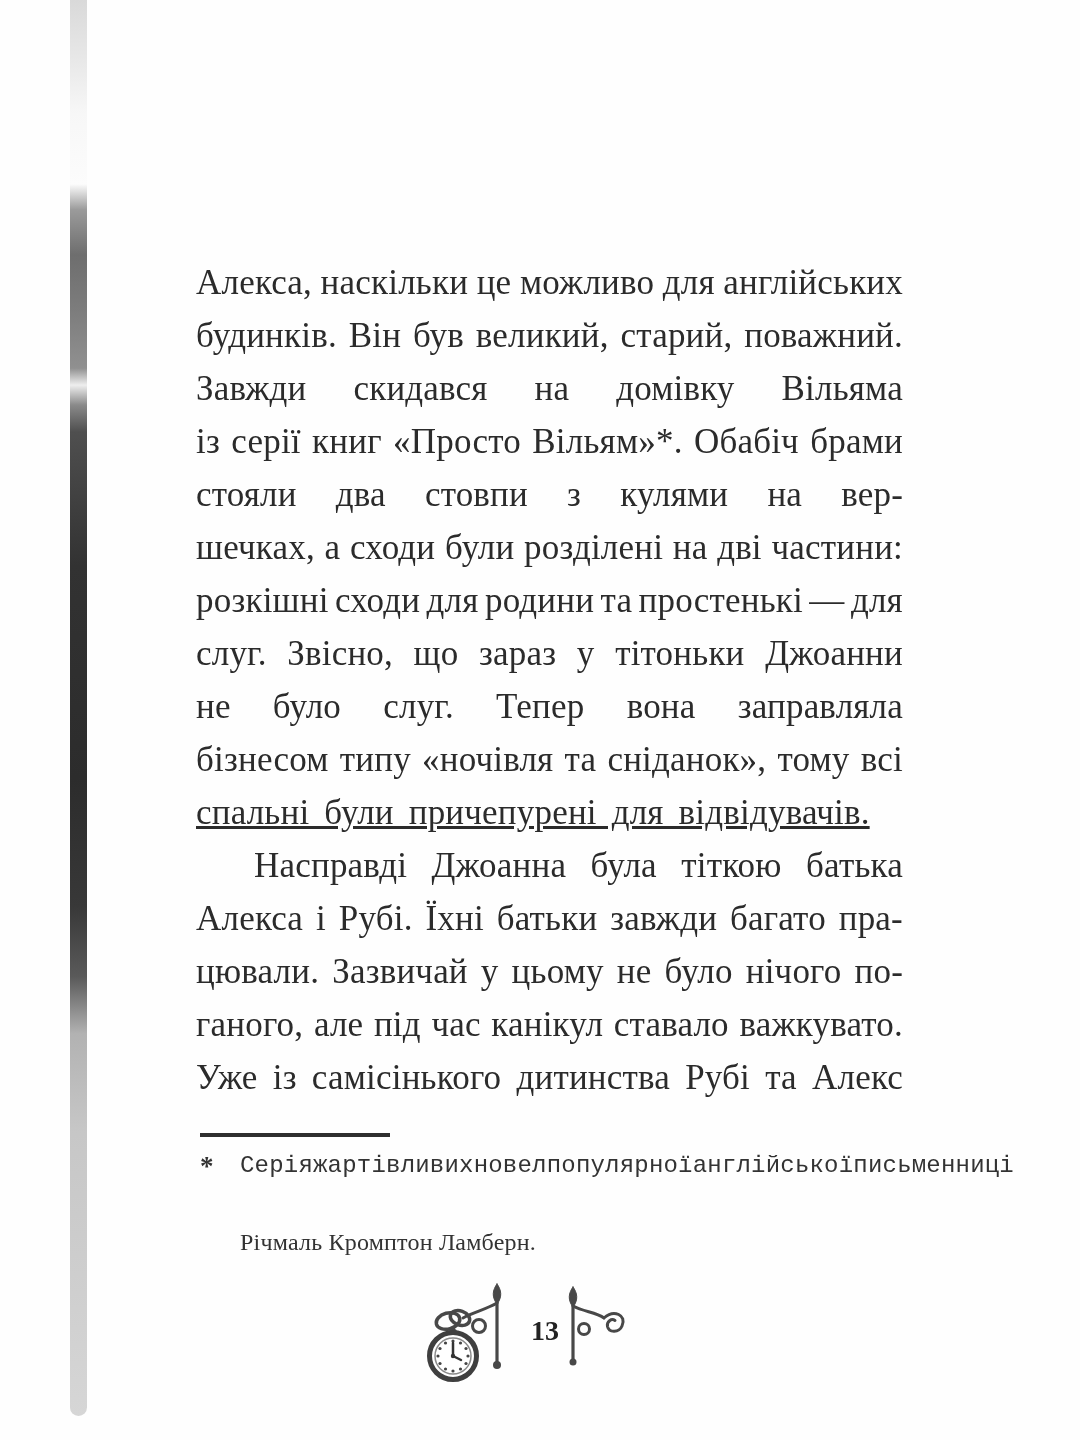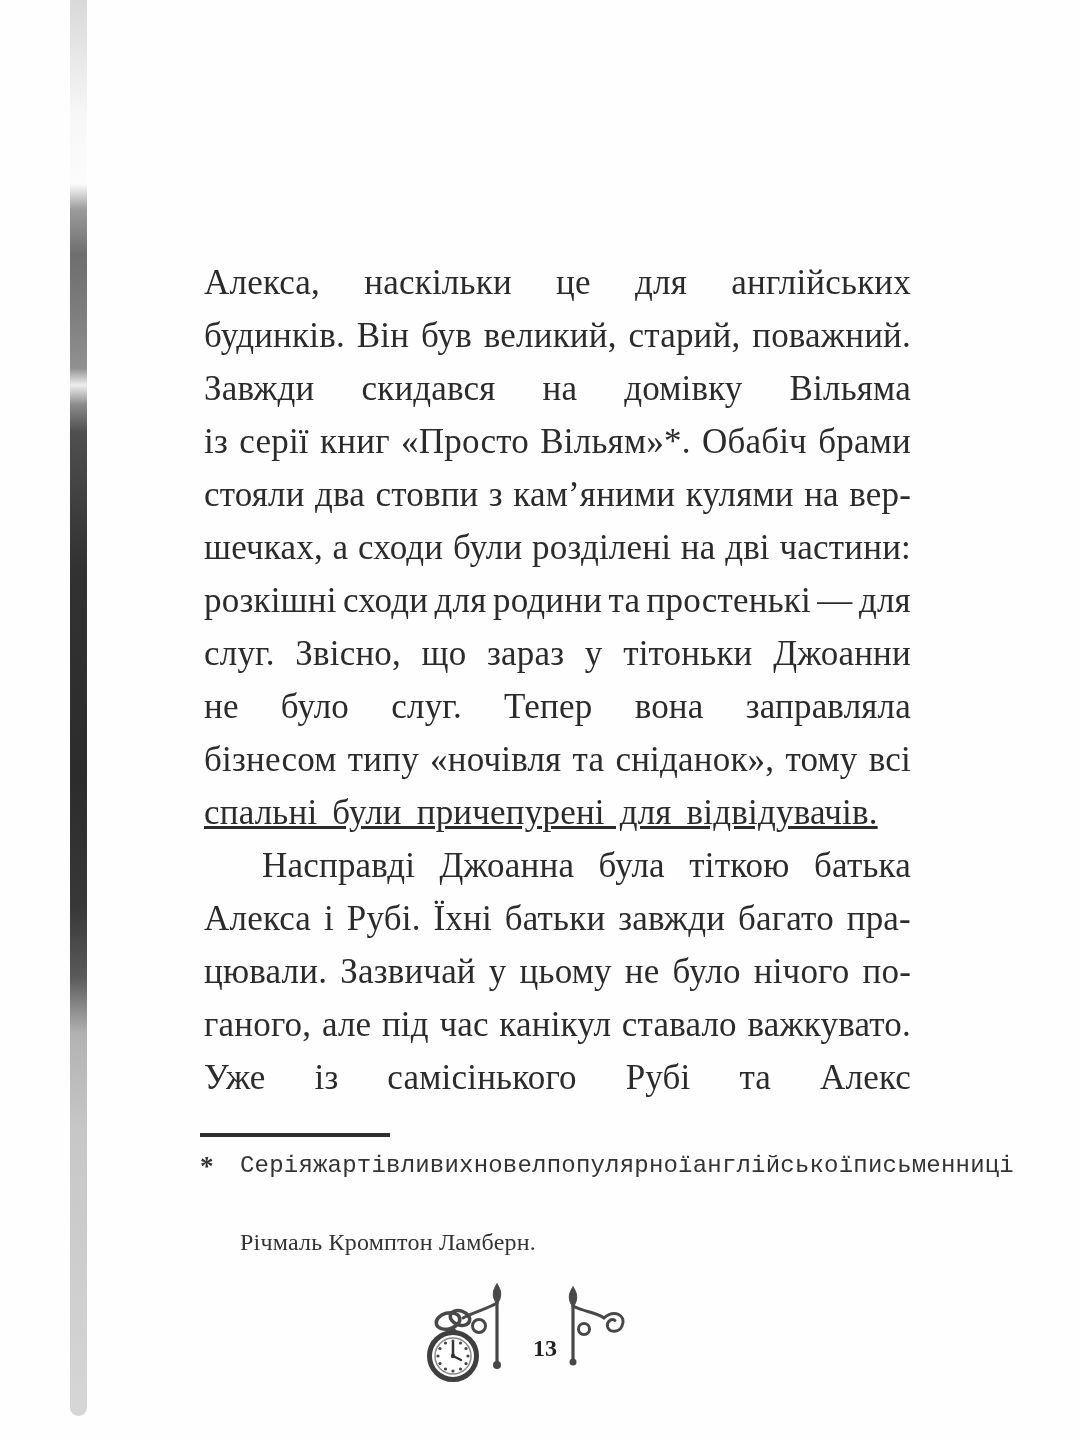--- a/index.html
+++ b/index.html
@@ -19,21 +19,21 @@
     width: 17px; height: 1416px;
     border-radius: 0 0 9px 9px;
     background: linear-gradient(180deg,
       #d9d9d9 0%, #e7e7e7 4%, #f7f7f7 8%, #fcfcfc 13%,
       #9b9b9b 14.8%, #6e6e6e 18%, #7d7d7d 22%, #909090 26%,
       #eeeeee 27.2%, #8a8a8a 28.6%, #4f4f4f 30.5%,
       #323232 40%, #2c2c2c 55%, #383838 64%, #5a5a5a 69%,
       #b2b2b2 73%, #c7c7c7 80%, #cecece 90%, #d6d6d6 100%);
   }
   .body-text {
-    position: absolute; left: 204px; top: 256px; width: 707px;
+    position: absolute; left: 196px; top: 256px; width: 707px;
     font-size: 35px; color: #2b2b2b;
     letter-spacing: 0.2px;
   }
   .line {
     display: flex; height: 53px; line-height: 53px;
     white-space: nowrap; overflow: hidden;
   }
   .line.just { justify-content: space-between; }
   .line.plain { word-spacing: 6px; display: block; text-decoration: underline; }
   .line.indent { padding-left: 58px; align-items: center; }
@@ -44,37 +44,38 @@
   .footnote {
     position: absolute; left: 200px; top: 1146px; width: 707px;
     font-size: 24px; color: #333333; letter-spacing: 0.2px;
   }
   .fn-row1 { display: flex; height: 40px; line-height: 40px; }
   .fn-marker { flex: 0 0 40px; font-size: 27px; font-weight: bold; }
   .fn-words { flex: 1; display: flex; justify-content: space-between; font-family: Liberation Mono, monospace; }
   .fn-row2 { padding-left: 40px; height: 40px; line-height: 40px; margin-top: 36px; }
   .page-number {
     position: absolute; left: 517px; top: 1315px; width: 56px;
-    text-align: center; font-size: 24px; font-weight: bold; color: #222222; margin-top: 20px;
+    text-align: center; font-size: 28px; font-weight: bold; color: #222222;
   }
   .orn-left  { position: absolute; left: 415px; top: 1283px; }
   .orn-right { position: absolute; left: 560px; top: 1286px; }
 </style>
 </head>
 <body>
 
 <div class="page">
 
   <div class="edge-strip"></div>
 
   <div class="body-text">
       <div class="line just">
         <span>Алекса,</span>
         <span>наскільки</span>
         <span>це</span>
+        <span>можливо</span>
         <span>для</span>
         <span>англійських</span>
       </div>
       <div class="line just">
         <span>будинків.</span>
         <span>Він</span>
         <span>був</span>
         <span>великий,</span>
         <span>старий,</span>
         <span>поважний.</span>
@@ -93,21 +94,20 @@
         <span>«Просто</span>
         <span>Вільям»*.</span>
         <span>Обабіч</span>
         <span>брами</span>
       </div>
       <div class="line just">
         <span>стояли</span>
         <span>два</span>
         <span>стовпи</span>
         <span>з</span>
-        <span>кам’яними</span>
         <span>кулями</span>
         <span>на</span>
         <span>вер-</span>
       </div>
       <div class="line just">
         <span>шечках,</span>
         <span>а</span>
         <span>сходи</span>
         <span>були</span>
         <span>розділені</span>
@@ -185,20 +185,21 @@
         <span>під</span>
         <span>час</span>
         <span>канікул</span>
         <span>ставало</span>
         <span>важкувато.</span>
       </div>
       <div class="line just">
         <span>Уже</span>
         <span>із</span>
         <span>самісінького</span>
+        <span>дитинства</span>
         <span>Рубі</span>
         <span>та</span>
         <span>Алекс</span>
       </div>
     </div>
 
   <div class="footnote-rule"></div>
 
   <div class="footnote">
     <div class="fn-row1">

